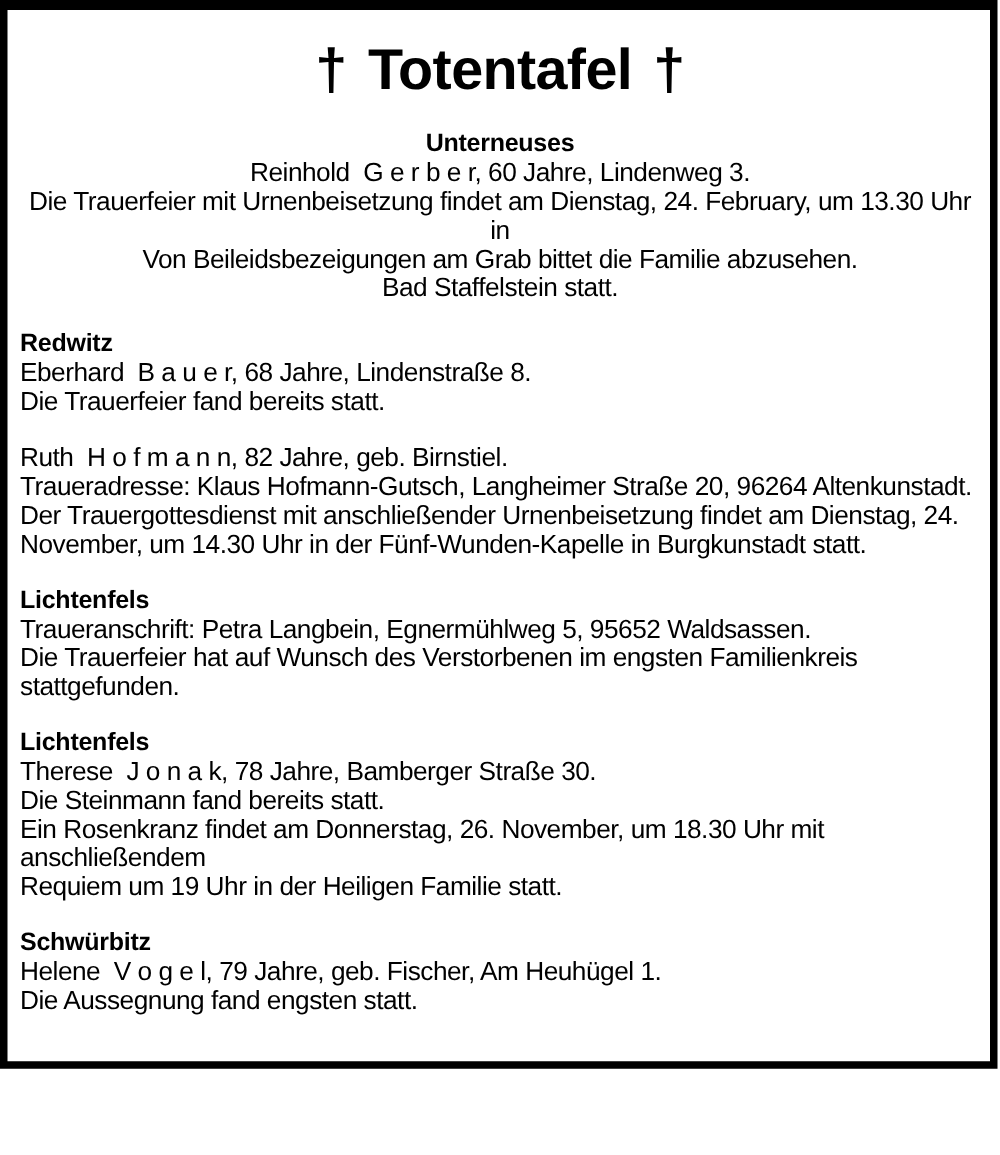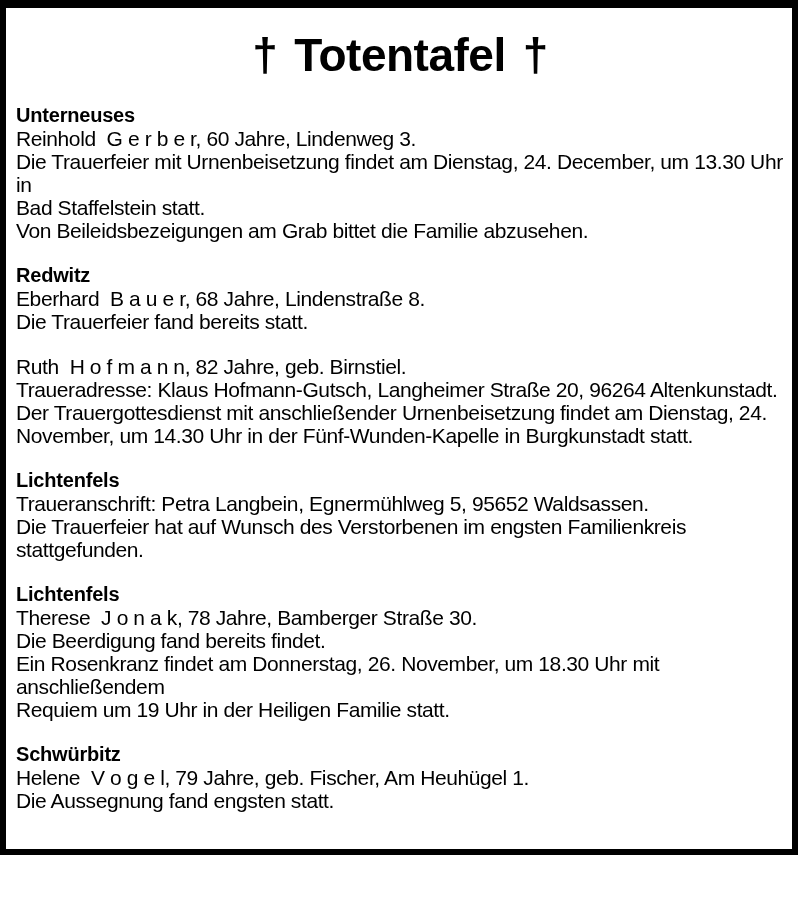--- a/index.html
+++ b/index.html
@@ -37,20 +37,21 @@
     font-weight: bold;
   }
   .sections {
     margin-top: 22px;
   }
   .section {
     margin-top: 22px;
   }
   .section:first-child {
     margin-top: 0;
+    text-align: center;
   }
   .section-location {
     font-size: 20px;
     font-weight: bold;
     line-height: 23px;
     letter-spacing: -0.2px;
   }
   .line {
     font-size: 21px;
     line-height: 23px;
@@ -65,23 +66,23 @@
 
   <div class="board-title">
     <span class="cross">†</span><span>Totentafel</span><span class="cross">†</span>
   </div>
 
   <div class="sections">
 
     <div class="section">
       <div class="section-location">Unterneuses</div>
       <div class="line">Reinhold  G e r b e r, 60 Jahre, Lindenweg 3.</div>
-      <div class="line">Die Trauerfeier mit Urnenbeisetzung findet am Dienstag, 24. December, um 13.30 Uhr in</div>
+      <div class="line">Die Trauerfeier mit Urnenbeisetzung findet am Dienstag, 24. February, um 13.30 Uhr in</div>
+      <div class="line">Von Beileidsbezeigungen am Grab bittet die Familie abzusehen.</div>
       <div class="line">Bad Staffelstein statt.</div>
-      <div class="line">Von Beileidsbezeigungen am Grab bittet die Familie abzusehen.</div>
     </div>
 
     <div class="section">
       <div class="section-location">Redwitz</div>
       <div class="line">Eberhard  B a u e r, 68 Jahre, Lindenstraße 8.</div>
       <div class="line">Die Trauerfeier fand bereits statt.</div>
     </div>
 
 
     <div class="section">
@@ -93,21 +94,21 @@
 
     <div class="section">
       <div class="section-location">Lichtenfels</div>
       <div class="line">Traueranschrift: Petra Langbein, Egnermühlweg 5, 95652 Waldsassen.</div>
       <div class="line">Die Trauerfeier hat auf Wunsch des Verstorbenen im engsten Familienkreis stattgefunden.</div>
     </div>
 
     <div class="section">
       <div class="section-location">Lichtenfels</div>
       <div class="line">Therese  J o n a k, 78 Jahre, Bamberger Straße 30.</div>
-      <div class="line">Die Beerdigung fand bereits findet.</div>
+      <div class="line">Die Steinmann fand bereits statt.</div>
       <div class="line">Ein Rosenkranz findet am Donnerstag, 26. November, um 18.30 Uhr mit anschließendem</div>
       <div class="line">Requiem um 19 Uhr in der Heiligen Familie statt.</div>
     </div>
 
     <div class="section">
       <div class="section-location">Schwürbitz</div>
       <div class="line">Helene  V o g e l, 79 Jahre, geb. Fischer, Am Heuhügel 1.</div>
       <div class="line">Die Aussegnung fand engsten statt.</div>
     </div>
 

